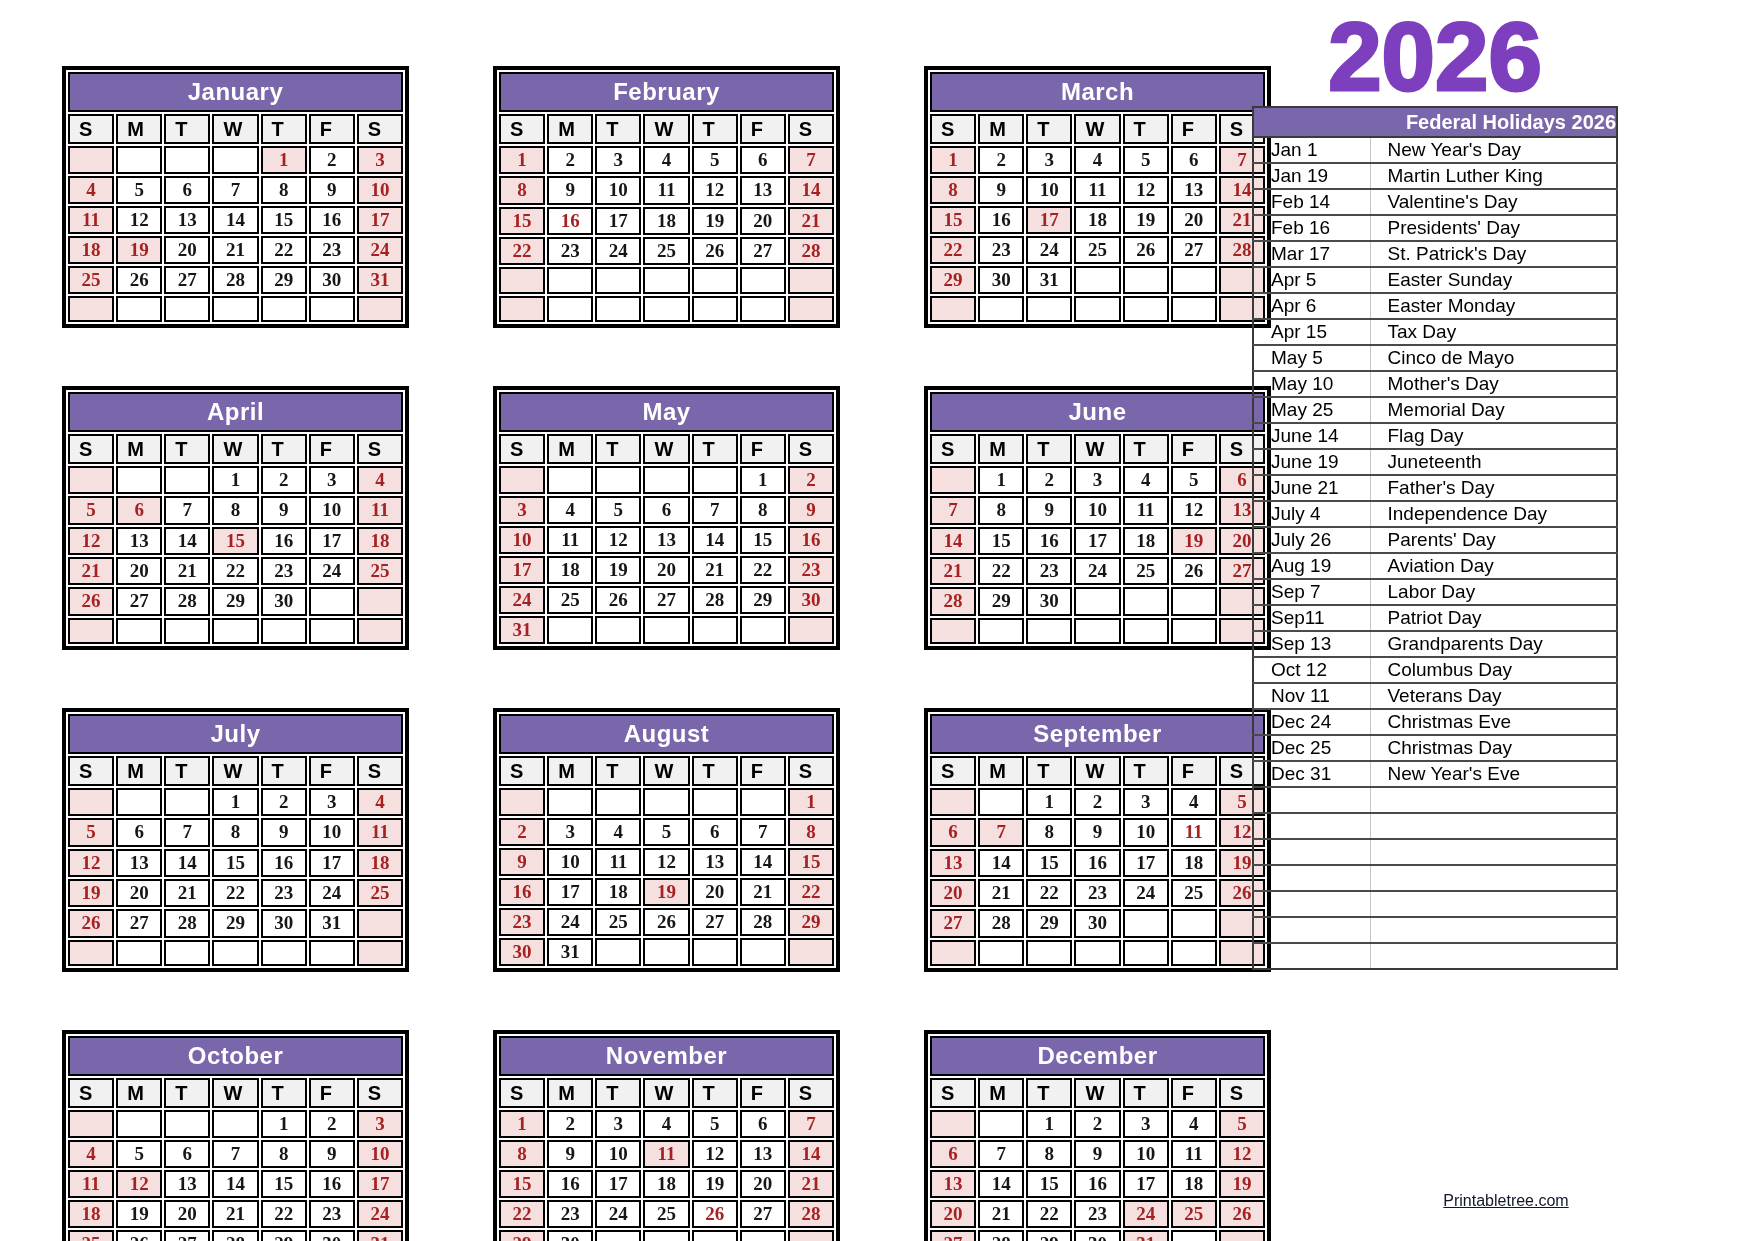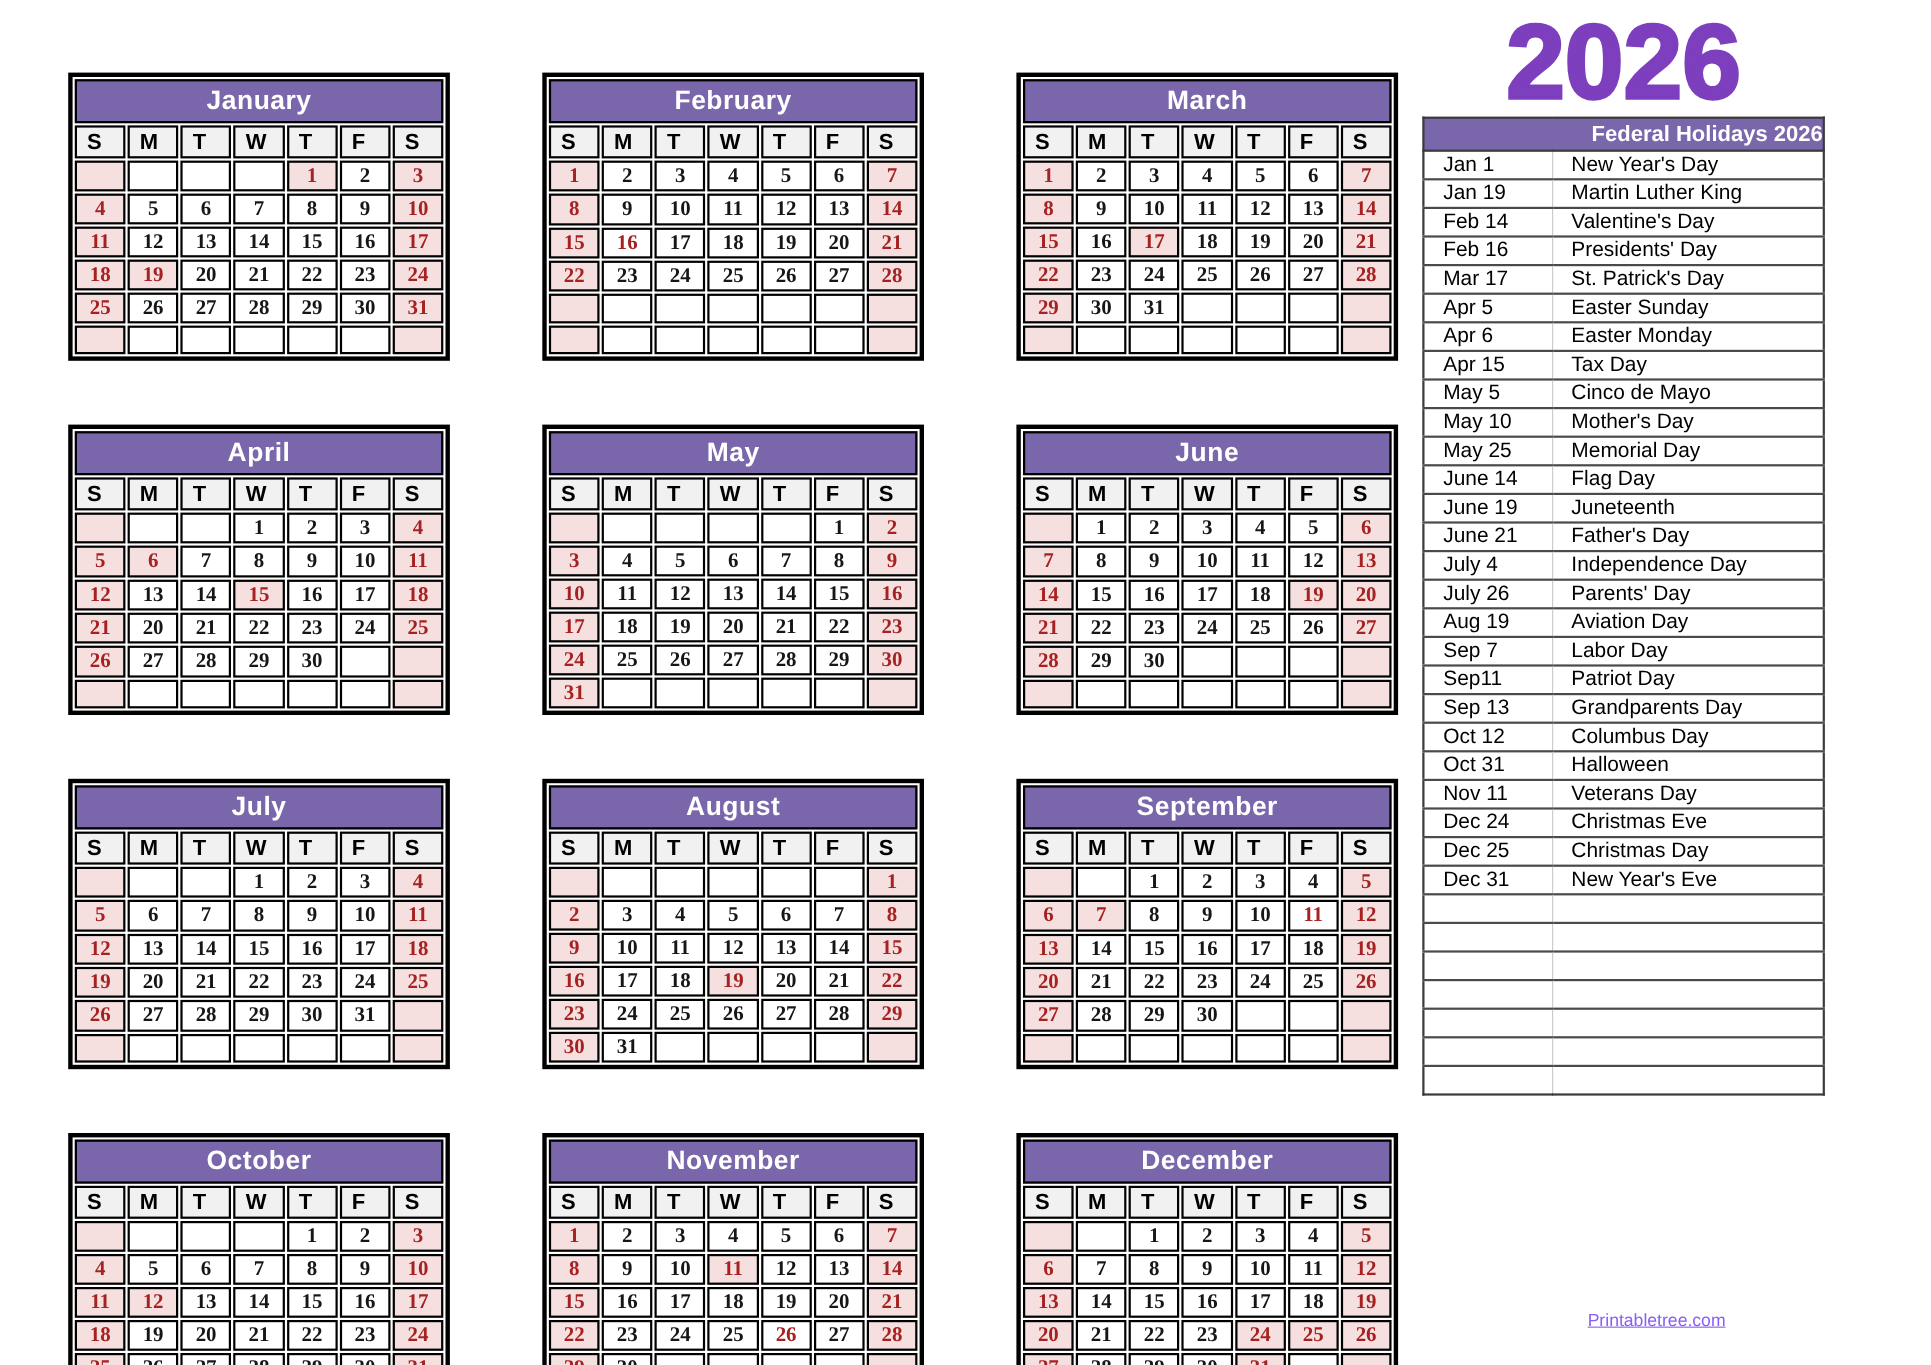--- a/index.html
+++ b/index.html
@@ -15,31 +15,31 @@
     text-align:center;border:2px solid #000;letter-spacing:.5px;}
   th.dow{background:#F2F1F1;border:2px solid #000;font-size:20px;font-weight:bold;
     text-align:left;padding:1px 0 1px 9px;height:24px;color:#000;}
   td.day{border:2px solid #000;height:20px;text-align:center;
     font-family:"Liberation Serif", serif;font-weight:bold;font-size:19px;color:#161616;
     padding:1px 2px;}
   td.we,td.hol{background:#F6DFDF;color:#A62121;}
   td.red{color:#A62121;}
 
   
-  .side{position:absolute;left:1293px;top:14px;width:366px;}
+  .side{position:absolute;left:1252px;top:14px;width:366px;}
   .year{font-size:96px;font-weight:bold;color:#7D3FBE;-webkit-text-stroke:3px #7D3FBE;
     text-align:center;line-height:86px;margin:0 0 6px 0;}
   table.holidays{border-collapse:collapse;width:366px;border:2px solid #3a3a3a;}
   th.htitle{background:#7A66AB;color:#fff;text-align:right;font-size:20px;font-weight:bold;
     height:28px;padding:0 0 0 10px;border:2px solid #3a3a3a;}
   table.holidays td{border-top:2px solid #4a4a4a;font-size:19px;height:26px;
     padding:0 0 0 17px;color:#000;box-sizing:border-box;white-space:nowrap;}
   td.hdate{width:117px;border-right:1px solid #c8c8c8;}
   .plink{position:absolute;left:1323px;top:1192px;width:366px;text-align:center;}
-  .plink a{color:#8b5cf6;font-size:16px;text-decoration:underline;cursor:pointer;}
+  .plink a{color:#0f172a;font-size:16px;text-decoration:underline;cursor:pointer;}
 </style>
 </head>
 <body>
 
 <div class="page">
 
   <div class="months-grid">
       <table class="month">
         <thead>
           <tr>
@@ -966,24 +966,20 @@
           </tr>
           <tr>
             <td class="hdate">Sep 13</td>
             <td class="hname">Grandparents Day</td>
           </tr>
           <tr>
             <td class="hdate">Oct 12</td>
             <td class="hname">Columbus Day</td>
           </tr>
           <tr>
-            <td class="hdate">Oct 31</td>
-            <td class="hname">Halloween</td>
-          </tr>
-          <tr>
             <td class="hdate">Nov 11</td>
             <td class="hname">Veterans Day</td>
           </tr>
           <tr>
             <td class="hdate">Dec 24</td>
             <td class="hname">Christmas Eve</td>
           </tr>
           <tr>
             <td class="hdate">Dec 25</td>
             <td class="hname">Christmas Day</td>

